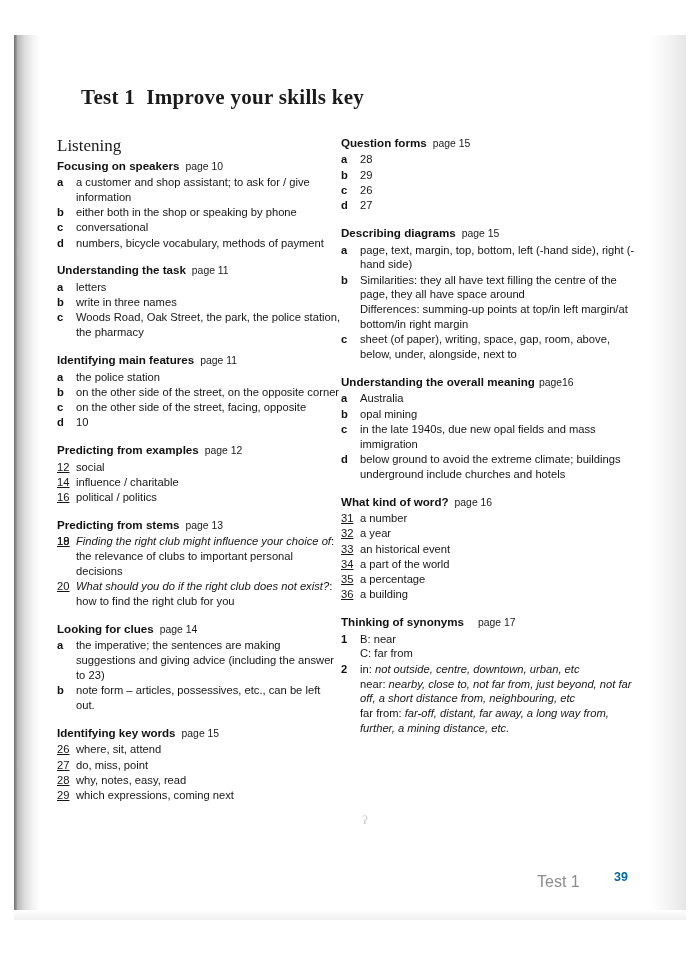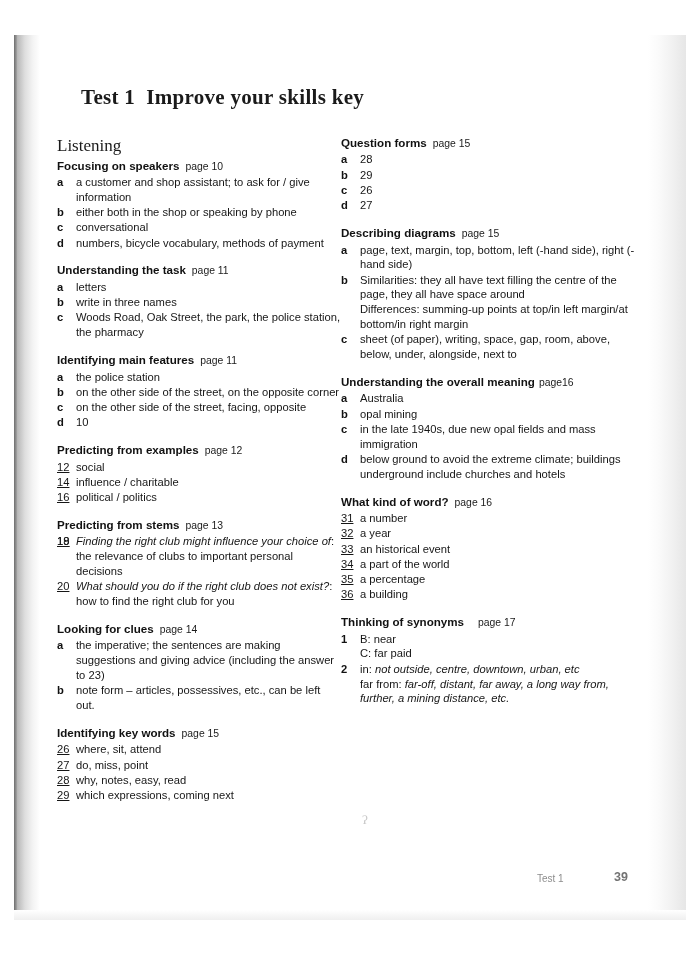--- a/index.html
+++ b/index.html
@@ -157,30 +157,30 @@
   }
   li.item .sub {
     display: block;
   }
   i { font-style: italic; }
 
   .footer-label {
     position: absolute;
     left: 537px;
     top: 873px;
-    font-size: 10px;
+    font-size: 16px;
     color: #8d8d8d;
   }
   .footer-page {
     position: absolute;
     left: 614px;
     top: 870px;
     font-size: 12.5px;
     font-weight: bold;
-    color: #737373;
+    color: #0369a1;
   }
 </style>
 </head>
 <body>
 
 <div id="page">
 
   <div class="sheet"></div>
   <div class="spine-shadow"></div>
   <div class="spine-edge"></div>
@@ -289,22 +289,22 @@
               <li class="item num"><span class="marker">32</span><span>a year</span></li>
               <li class="item num"><span class="marker">33</span><span>an historical event</span></li>
               <li class="item num"><span class="marker">34</span><span>a part of the world</span></li>
               <li class="item num"><span class="marker">35</span><span>a percentage</span></li>
               <li class="item num"><span class="marker">36</span><span>a building</span></li>
             </ul>
           </div>
           <div class="block">
             <div class="block-head"><span>Thinking of synonyms</span><span class="page-ref wide">page 17</span></div>
             <ul class="items">
-              <li class="item numbold"><span class="marker">1</span><span>B: near</span><span class="sub">C: far paid</span></li>
-              <li class="item numbold"><span class="marker">2</span><span>in: <i>not outside, centre, downtown, urban, etc</i></span><span class="sub">far from: <i>far-off, distant, far away, a long way from, further, a mining distance, etc.</i></span></li>
+              <li class="item numbold"><span class="marker">1</span><span>B: near</span><span class="sub">C: far from</span></li>
+              <li class="item numbold"><span class="marker">2</span><span>in: <i>not outside, centre, downtown, urban, etc</i></span><span class="sub">near: <i>nearby, close to, not far from, just beyond, not far off, a short distance from, neighbouring, etc</i></span><span class="sub">far from: <i>far-off, distant, far away, a long way from, further, a mining distance, etc.</i></span></li>
             </ul>
           </div>
         </div>
     </div>
   </div>
 
   <div class="footer-label">Test 1</div>
   <div class="footer-page">39</div>
 
 </div>

